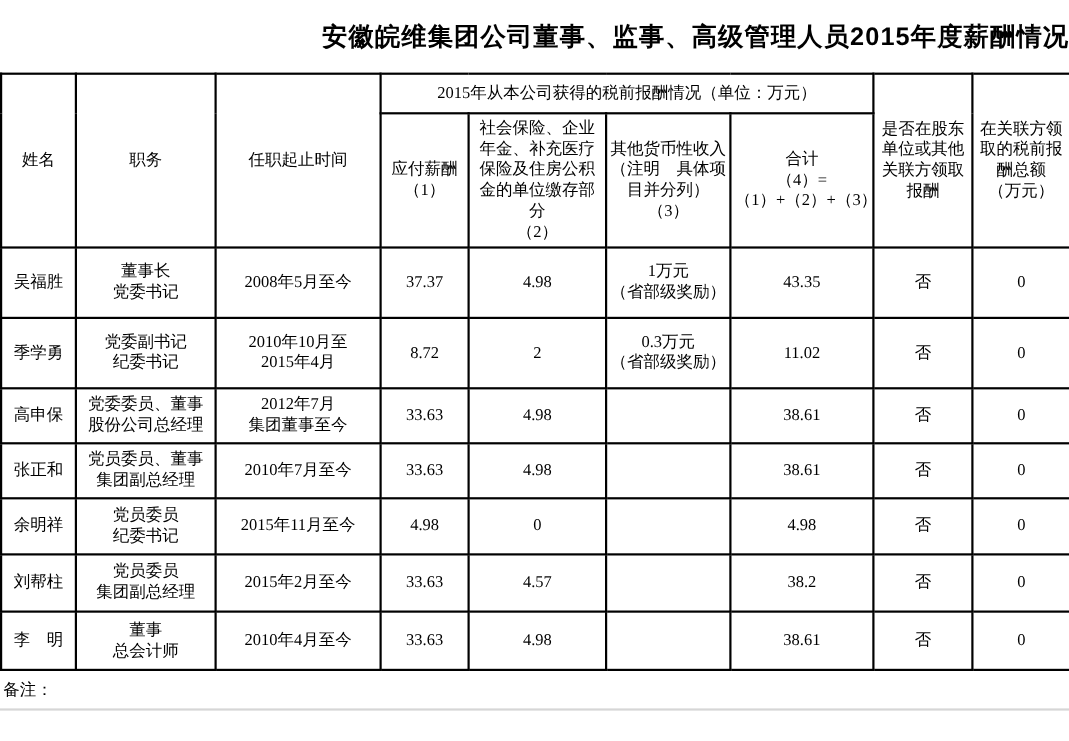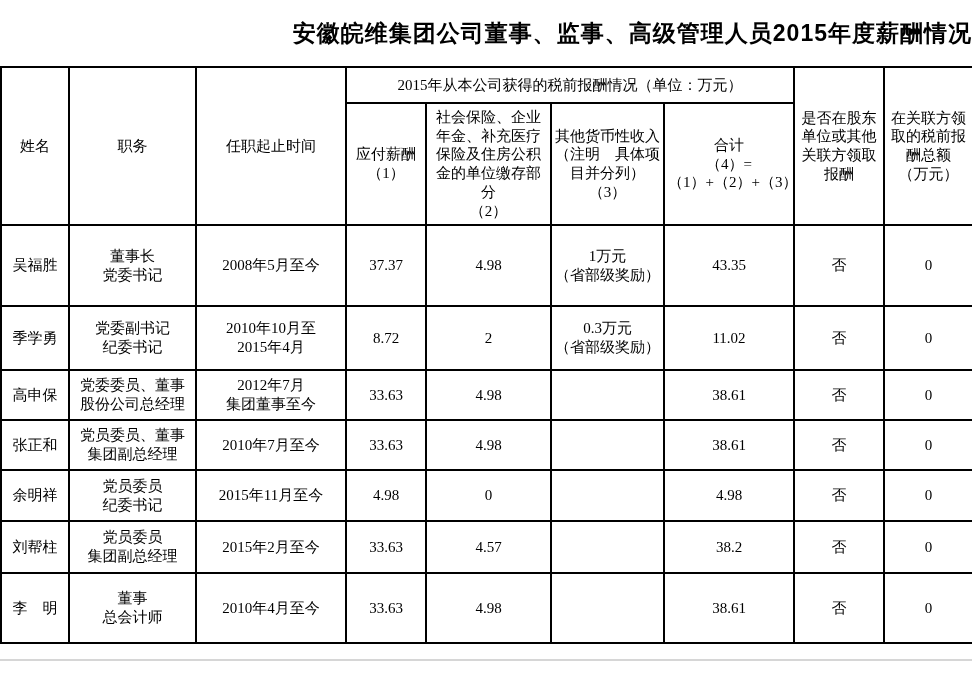--- a/index.html
+++ b/index.html
@@ -84,21 +84,21 @@
         <th>社会保险、企业年金、补充医疗保险及住房公积金的单位缴存部分
 （2）</th>
         <th>其他货币性收入
 （注明　具体项目并分列）
 （3）</th>
         <th>合计
 （4）=（1）+（2）+（3）</th>
       </tr>
     </thead>
     <tbody id="tbody">
-        <tr style="height: 81px; margin-top: 28px;">
+        <tr style="height: 64px; margin-top: 28px;">
           <td class="col-name">吴福胜</td>
           <td class="col-position">董事长
 党委书记</td>
           <td class="col-term">2008年5月至今</td>
           <td class="col-payable">37.37</td>
           <td class="col-insurance">4.98</td>
           <td class="col-other">1万元
 （省部级奖励）</td>
           <td class="col-total">43.35</td>
           <td class="col-flag">否</td>
@@ -160,32 +160,33 @@
           <td class="col-position">党员委员
 集团副总经理</td>
           <td class="col-term">2015年2月至今</td>
           <td class="col-payable">33.63</td>
           <td class="col-insurance">4.57</td>
           <td class="col-other"></td>
           <td class="col-total">38.2</td>
           <td class="col-flag">否</td>
           <td class="col-amount">0</td>
         </tr>
-        <tr style="height: 70px;">
+        <tr style="height: 53px;">
           <td class="col-name">李　明</td>
           <td class="col-position">董事
 总会计师</td>
           <td class="col-term">2010年4月至今</td>
           <td class="col-payable">33.63</td>
           <td class="col-insurance">4.98</td>
           <td class="col-other"></td>
           <td class="col-total">38.61</td>
           <td class="col-flag">否</td>
           <td class="col-amount">0</td>
         </tr>
       </tbody>
   </table>
 
   <div class="footer">
+    <div class="remark">备注：</div>
     <div class="footer-divider"></div>
   </div>
 
 </div>
 
 </body></html>

